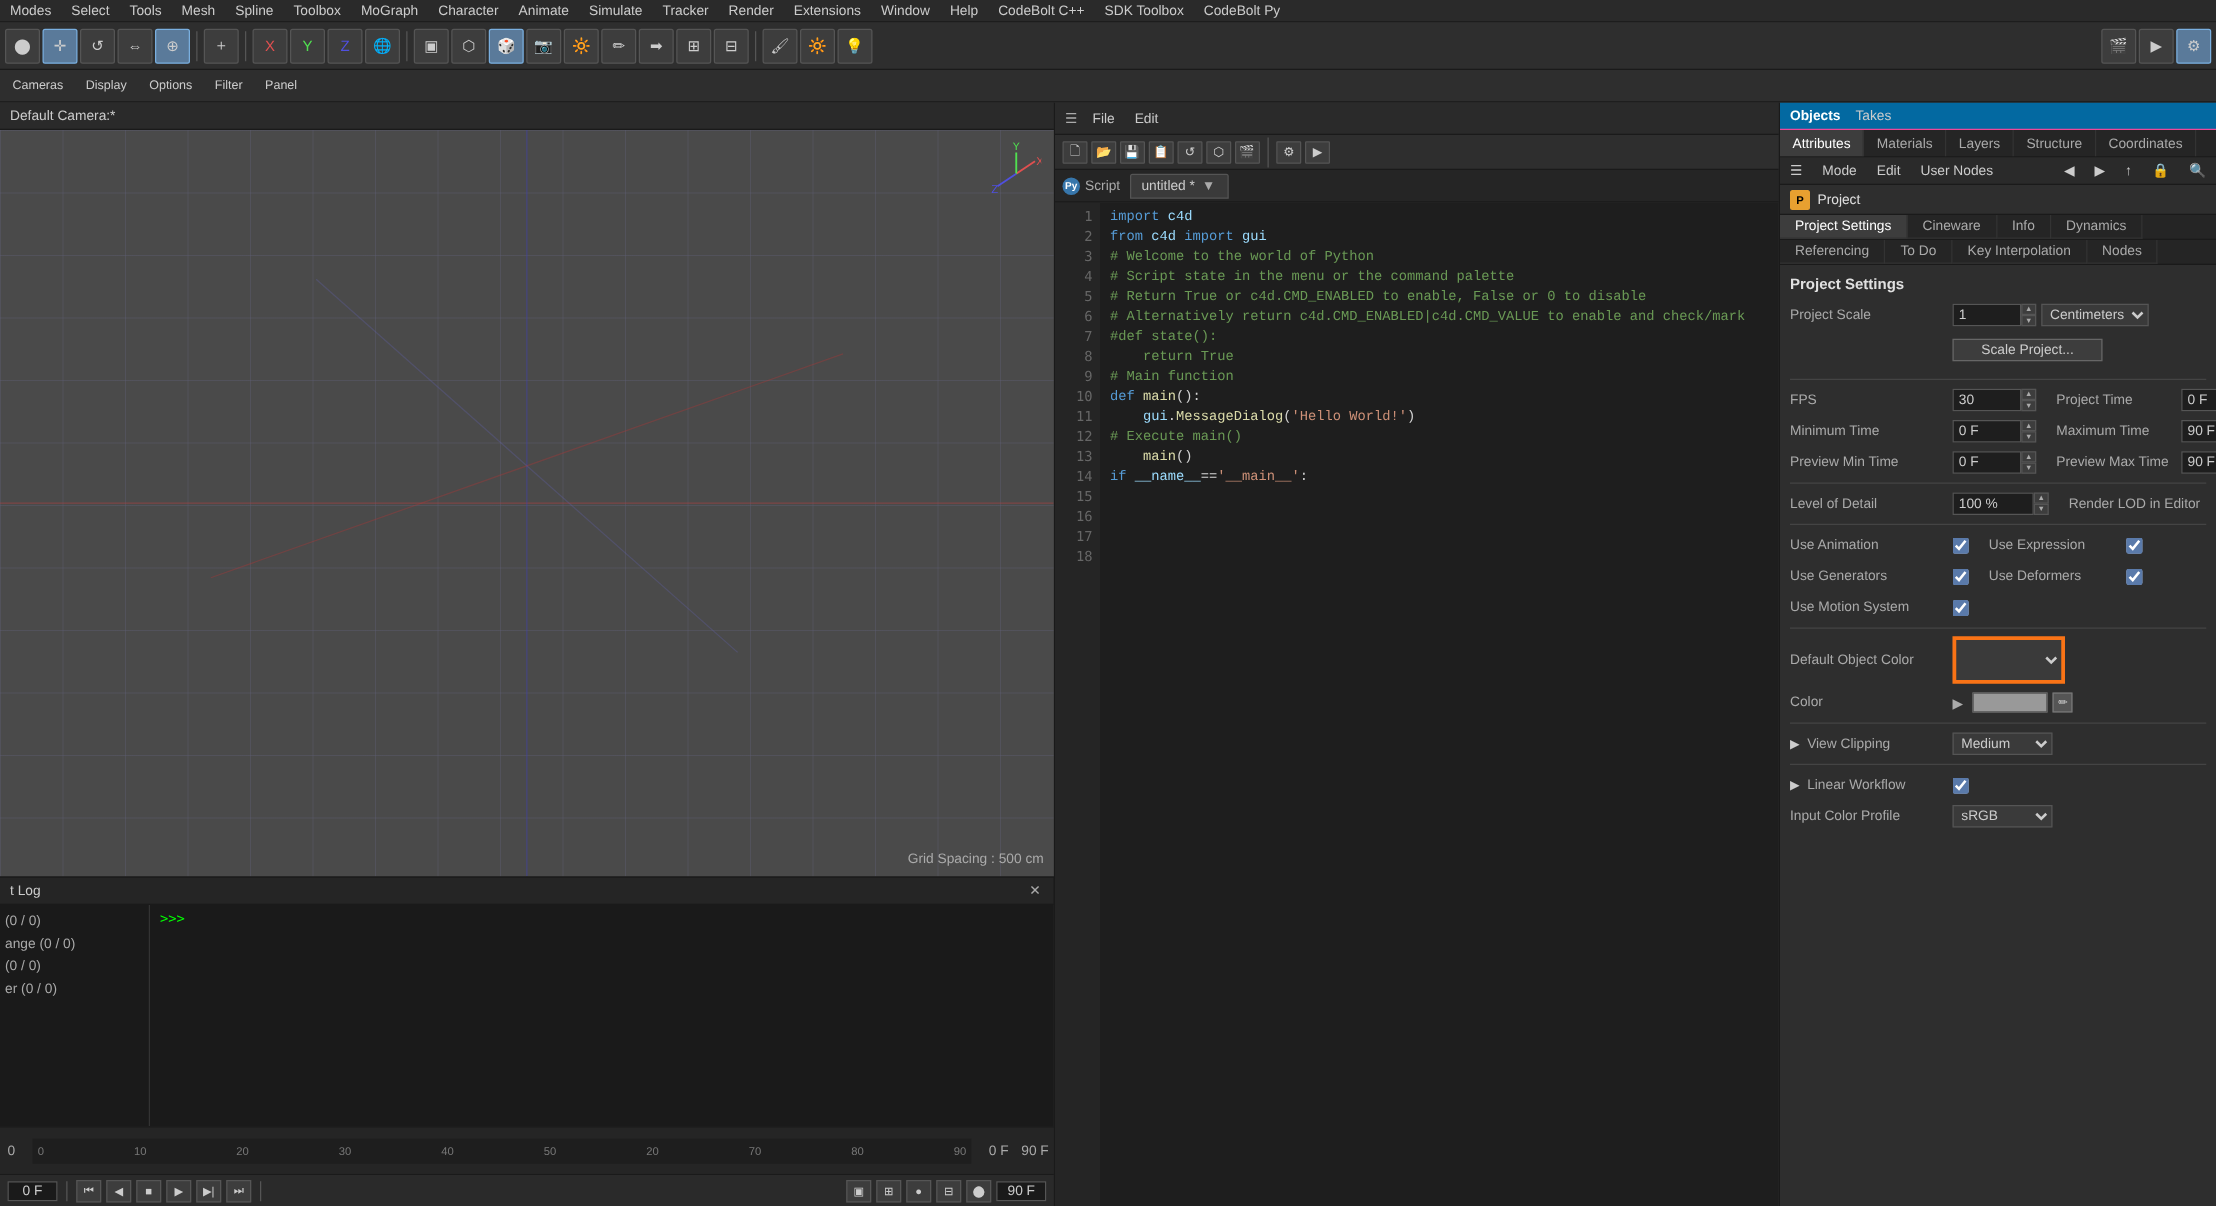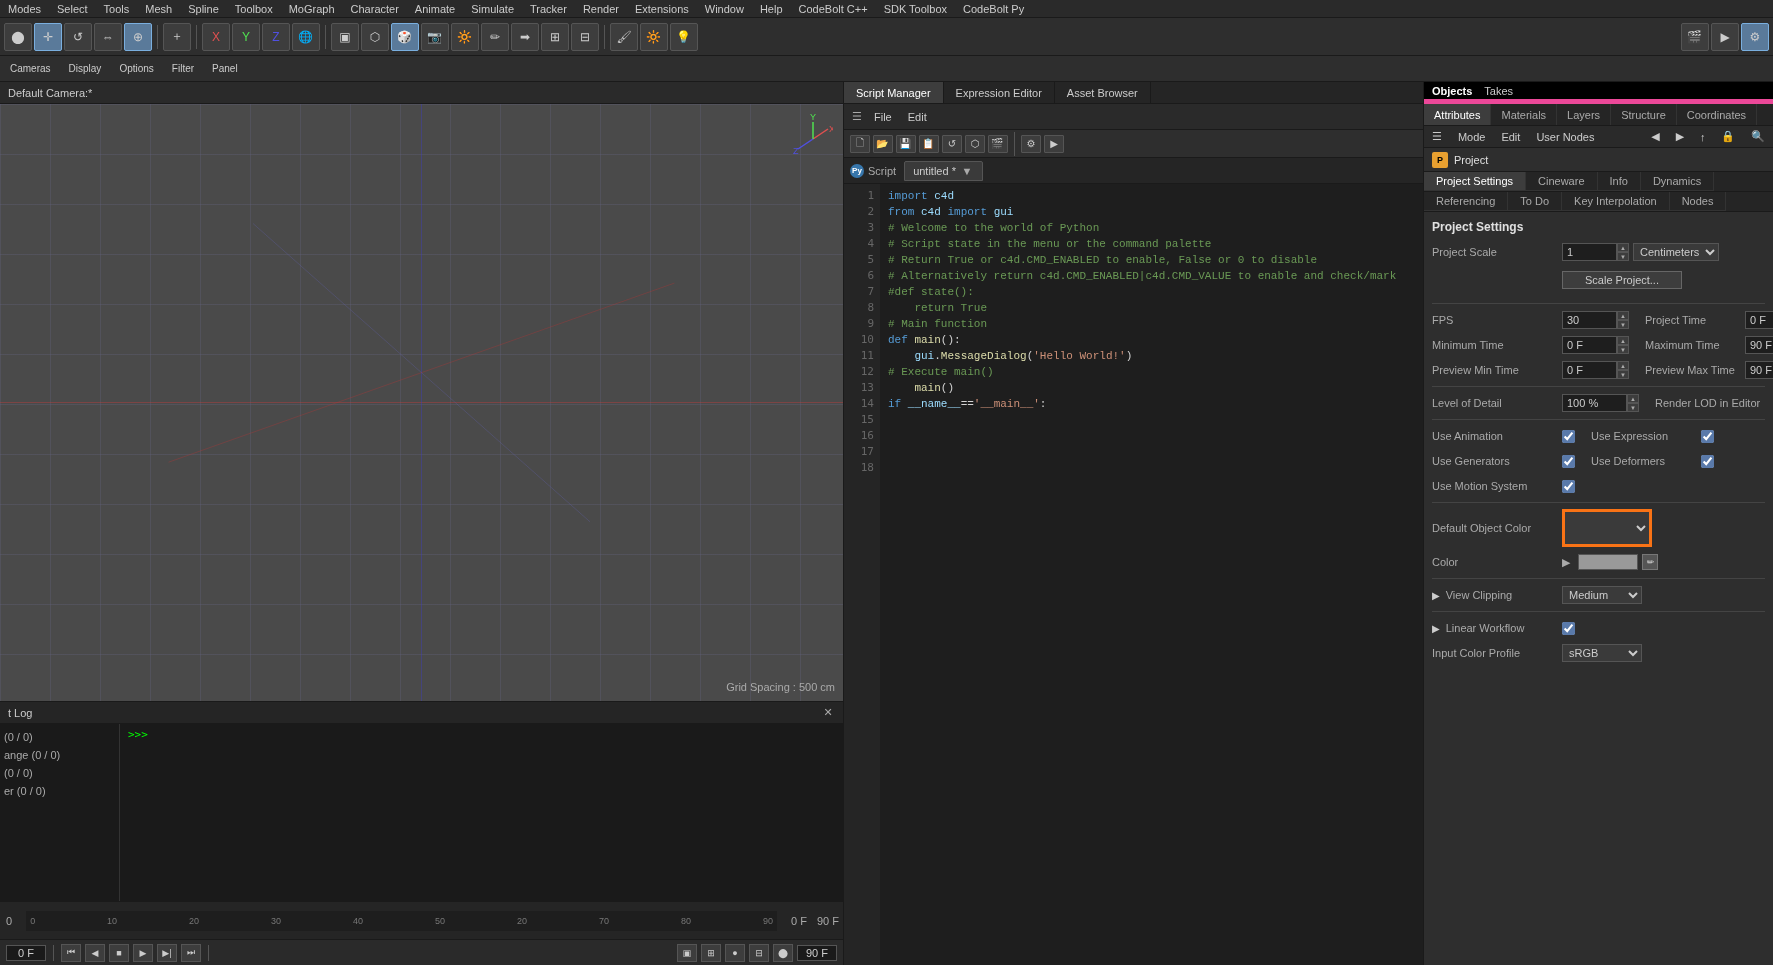--- a/index.html
+++ b/index.html
@@ -289,26 +289,26 @@
       width: 350px;
       display: flex;
       flex-direction: column;
       border-left: 1px solid #1a1a1a;
       background: #2e2e2e;
       flex-shrink: 0;
     }
 
     .objects-takes-bar {
       height: 22px;
-      background: #000000;
+      background: #0369a1;
       display: flex;
       align-items: center;
       padding: 0 8px;
       gap: 12px;
-      border-bottom: 5px solid #ec4899;
+      border-bottom: 1px solid #ec4899;
     }
     .objects-takes-bar span {
       font-size: 11px;
       color: #ccc;
       cursor: pointer;
     }
     .objects-takes-bar span.active { color: #fff; font-weight: bold; }
 
     .attr-menu-bar {
       height: 22px;
@@ -797,25 +797,20 @@
         <div class="transport-btn">●</div>
         <div class="transport-btn">⊟</div>
         <div class="transport-btn">⬤</div>
       </div>
       <div class="time-display">90 F</div>
     </div>
   </div>
 
   <div class="script-panel">
 
-    <div class="panel-tab-bar">
-      <div class="panel-tab active">Script Manager</div>
-      <div class="panel-tab">Expression Editor</div>
-      <div class="panel-tab">Asset Browser</div>
-    </div>
 
     <div class="script-file-bar">
       <div class="close-x">☰</div>
       <span class="file-menu-item">File</span>
       <span class="file-menu-item">Edit</span>
     </div>
 
     <div class="script-icon-bar">
       <div class="script-toolbar-btn">🗋</div>
       <div class="script-toolbar-btn">📂</div>

